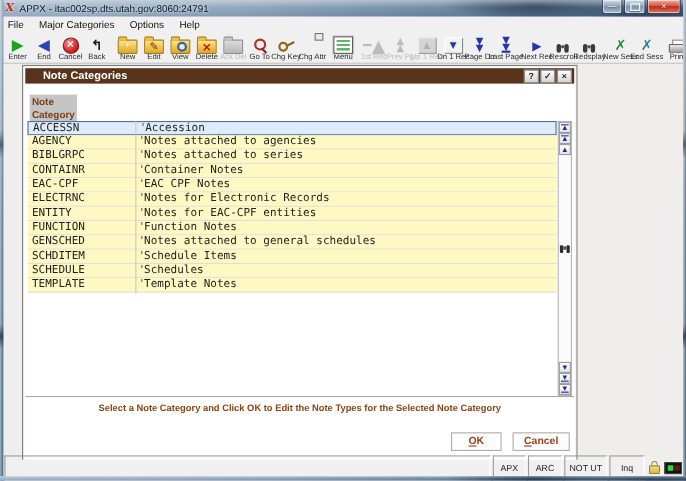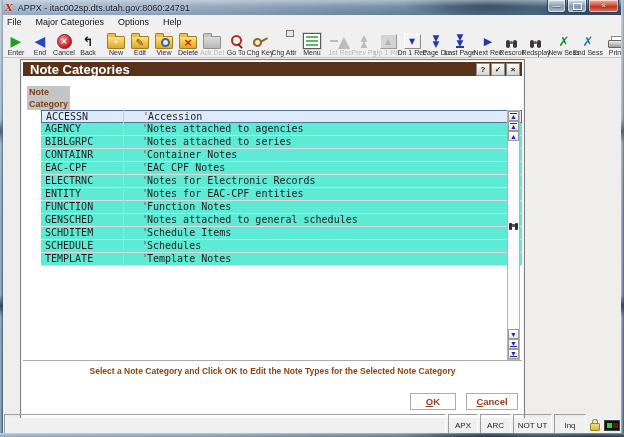--- a/index.html
+++ b/index.html
@@ -103,35 +103,35 @@
 
   
   .mdi{position:absolute;left:2px;right:2px;top:57px;height:361px;background:#efeeec;
     border-top:1px solid #9a9a9a;z-index:10;}
 
   
   .dialog{position:absolute;left:18px;top:1px;width:503px;height:360px;background:#fff;
     border:1px solid #7f7f7f;box-shadow:inset 0 0 0 1px #f2f1ef;}
   .dlg-title{position:absolute;left:2px;right:2px;top:2px;height:14px;background:#58331a;
     display:flex;align-items:center;}
-  .dlg-title-text{color:#fff;font-weight:bold;font-size:13px;padding-left:7px;letter-spacing:0;}
+  .dlg-title-text{color:#fff;font-weight:bold;font-size:10px;padding-left:16px;letter-spacing:0;}
   .dlg-btns{position:absolute;right:2px;top:1px;display:flex;gap:1px;}
   .dlg-btn{width:12px;height:11px;background:linear-gradient(180deg,#fdfdfd,#d6d4d0);
     border:1px solid #8c8c8c;font-size:8px;font-weight:bold;color:#222;display:flex;
     align-items:center;justify-content:center;line-height:9px;}
   
   .hdr-note{position:absolute;left:6px;top:26px;width:41px;height:24px;background:#c5c5c5;
     color:#7b4018;font-weight:bold;font-size:9px;line-height:12px;padding-left:2px;}
   .hdr-desc{position:absolute;left:48px;top:38px;width:99px;height:12px;background:#c5c5c5;
     color:#7b4018;font-weight:bold;font-size:9px;line-height:12px;padding-left:2px;}
   
-  .tbl{position:absolute;left:20px;top:50px;width:481px;}
+  .tbl{position:absolute;left:4px;top:50px;width:481px;}
   .trow{height:13px;border-bottom:1px solid #dedede;position:relative;
     font-family:"DejaVu Sans Mono",monospace;font-size:10px;line-height:12px;color:#1f1f1f;
-    box-sizing:border-box;background:#5eead4;}
+    box-sizing:border-box;background:#fef9c3;}
   .trow.sel{background:#ddebfb;border:1px solid #51719e;}
   .cat{position:absolute;left:4px;top:0;}
   .tick{position:absolute;left:101px;top:0;color:#b03030;}
   .desc{position:absolute;left:106px;top:0;}
   .col-div{position:absolute;left:102px;top:50px;width:1px;height:157px;background:#e6bcbc;}
   .tbl-bottom{position:absolute;left:2px;right:2px;top:300px;height:0;border-top:1px solid #aaa;}
   
   .sbar{position:absolute;left:486px;top:50px;width:13px;height:250px;background:#fbfbfb;
     border:1px solid #b4b4b4;box-sizing:border-box;}
   .sbtn{position:absolute;left:0;width:11px;height:10px;background:linear-gradient(180deg,#fff,#e4e4e4);

